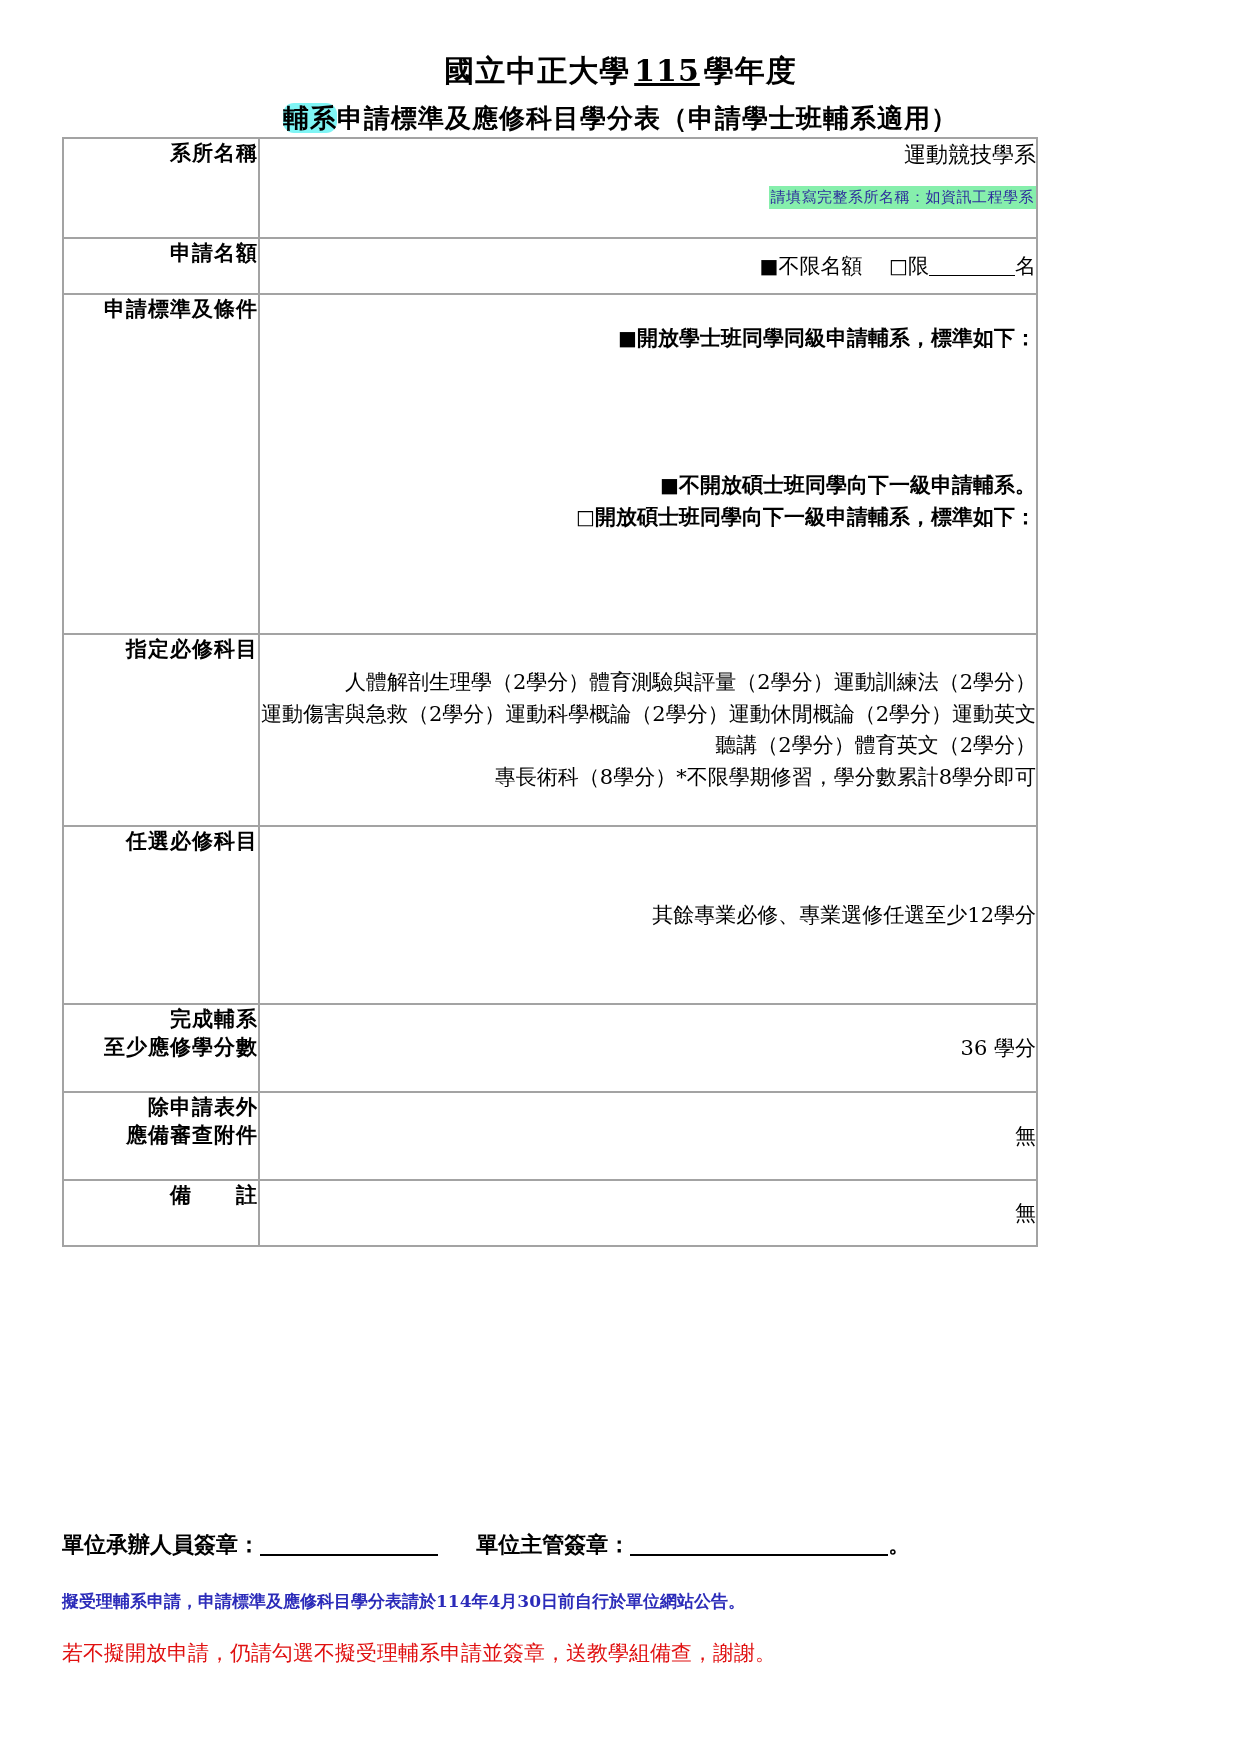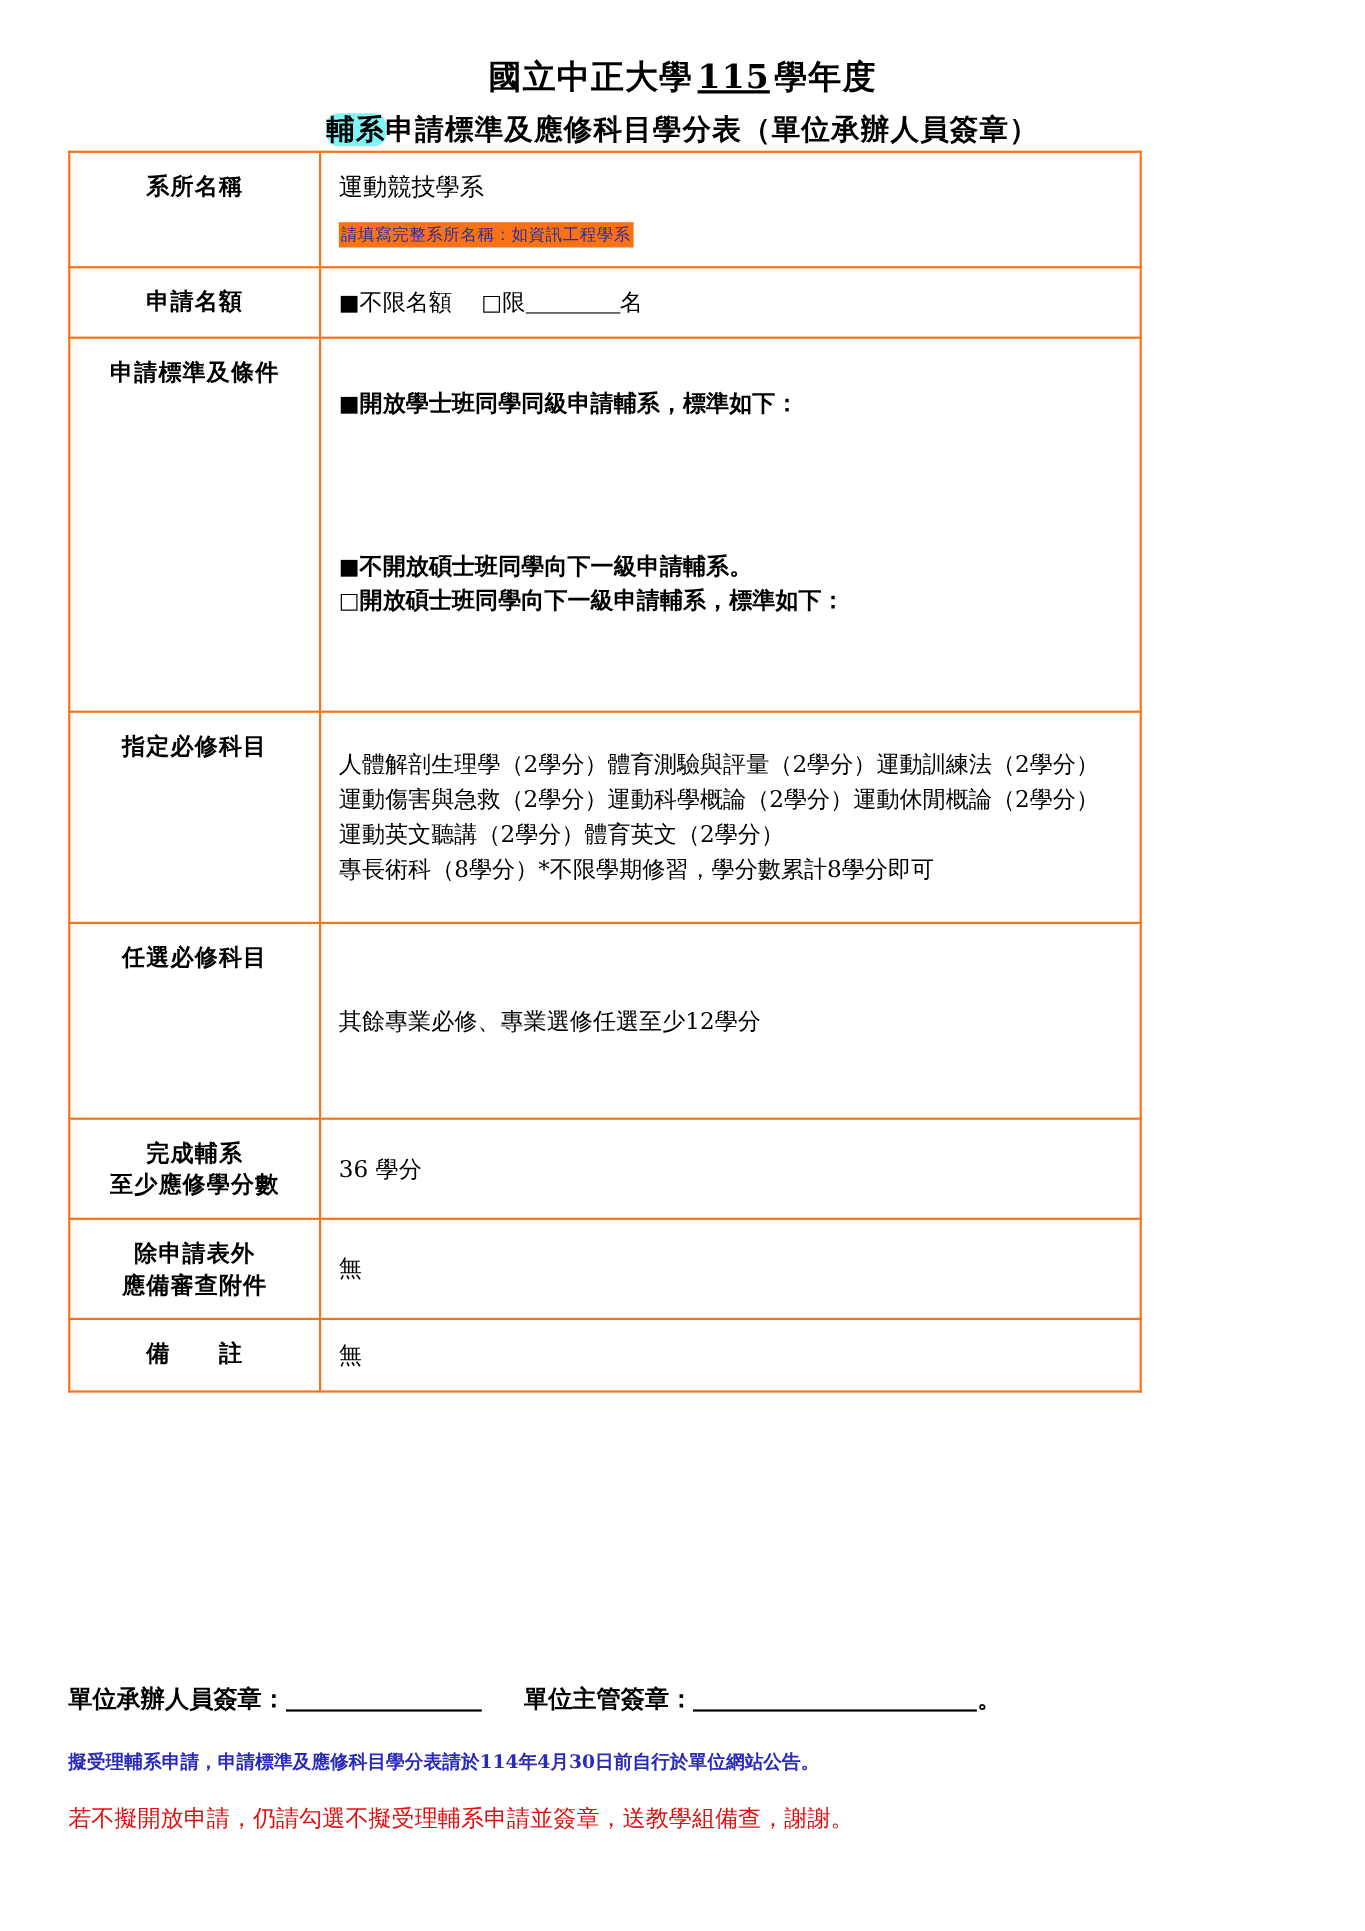--- a/index.html
+++ b/index.html
@@ -56,23 +56,24 @@
   
   .form-table {
     position: absolute;
     left: 62px;
     top: 137px;
     width: 976px;
     border-collapse: collapse;
     table-layout: fixed;
   }
   .form-table td {
-    border: 2px solid #f97316;
+    border: 2px solid #a3a3a3;
     vertical-align: top;
-    padding: 16px;
+    padding: 0;
+    text-align: right;
   }
   .lbl-cell {
     width: 194px;
     text-align: center;
     vertical-align: middle;
     font-weight: bold;
     font-size: 21px;
     line-height: 1.35;
     letter-spacing: 1px;
     padding: 6px 4px;
@@ -97,21 +98,21 @@
   .r-note   { height: 66px; }
 
   .dept-name {
     font-size: 22px;
     line-height: 1.3;
     padding-top: 2px;
   }
   .dept-hint {
     display: inline-block;
     margin-top: 16px;
-    background: #f97316;
+    background: #86efac;
     color: #2d2d9c;
     font-size: 15px;
     letter-spacing: 0.5px;
     padding: 1px 2px;
   }
 
   .chk {
     font-family: "DejaVu Sans", "Liberation Sans", sans-serif;
     font-size: 20px;
   }
@@ -196,21 +197,21 @@
 </head>
 <body>
 
 <div class="page">
 
   <div class="title-block">
     <div class="title-line1">
       <span>國立中正大學</span><span class="year-blank">115</span><span>學年度</span>
     </div>
     <div class="title-line2">
-      <span class="hl-cyan">輔系</span><span>申請標準及應修科目學分表（單位承辦人員簽章）</span>
+      <span class="hl-cyan">輔系</span><span>申請標準及應修科目學分表（申請學士班輔系適用）</span>
     </div>
   </div>
 
   <table class="form-table">
     <tbody>
 
       <tr class="r-dept">
         <td class="lbl-cell">系所名稱</td>
         <td class="val-cell">
           <div class="dept-name">運動競技學系</div>

